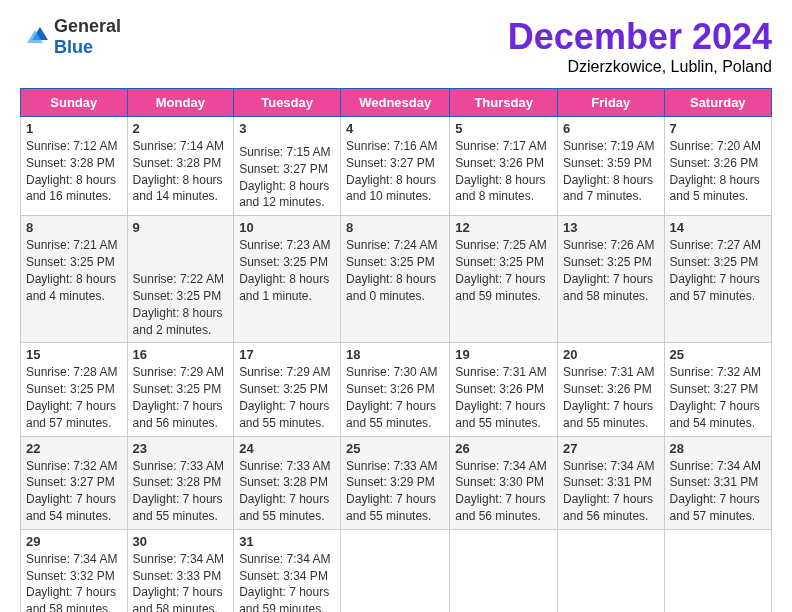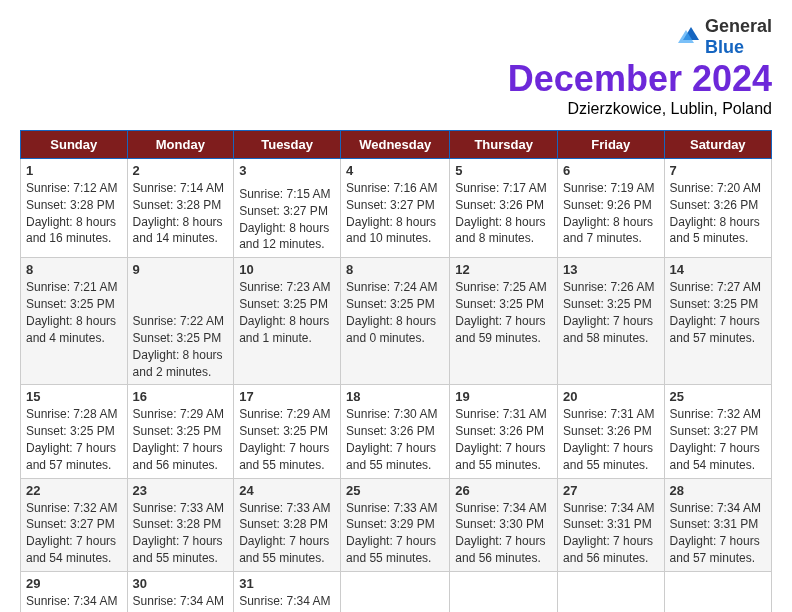--- a/index.html
+++ b/index.html
@@ -1,28 +1,28 @@
 <!DOCTYPE html>
 <html><head>
   <meta charset="utf-8">
   <style>
     * { box-sizing: border-box; margin: 0; padding: 0; }
     body { font-family: Arial, sans-serif; background: #fff; width: 792px; min-height: 612px; }
     .container { padding: 16px 20px; }
-    .header-row { display: flex; justify-content: space-between; align-items: flex-end; margin-bottom: 12px; flex-direction: column; }
+    .header-row { display: flex; justify-content: space-between; align-items: flex-start; margin-bottom: 12px; }
     .logo { display: flex; align-items: center; }
     .logo-text { display: flex; flex-direction: column; }
     .logo-general { font-size: 18px; font-weight: bold; color: #333; }
     .logo-blue { font-size: 18px; font-weight: bold; color: #1565c0; }
     .logo-icon { width: 30px; height: 30px; margin-right: 4px; }
     .title-block { text-align: right; }
     .month-title { font-size: 36px; font-weight: bold; color: #6d28d9; }
     .location { font-size: 16px; color: #000000; }
     .calendar { width: 100%; border-collapse: collapse; }
-    .calendar th { background: #7f1d1d; color: #fff; text-align: center; padding: 6px 4px; font-size: 13px; font-weight: bold; border: 1px solid #1565c0; margin-top: 14px; }
+    .calendar th { background: #ec4899; color: #fff; text-align: center; padding: 6px 4px; font-size: 13px; font-weight: bold; border: 1px solid #1565c0; margin-top: 14px; }
     .calendar td { border: 1px solid #ccc; vertical-align: top; padding: 4px 5px; width: 113px; min-height: 80px; font-size: 11px; color: #333; background: #fff; }
     .calendar tr:nth-child(even) td { background: #f5f5f5; }
     .day-num { font-size: 13px; font-weight: bold; display: block; margin-bottom: 2px; }
     .day-info { font-size: 12px; line-height: 1.4; color: #333; }
     .empty-cell { background: #fff !important; }
   </style>
 </head>
 <body>
 
 <div class="container">
@@ -88,21 +88,21 @@
           <td>
             <span class="day-num">5</span>
             <div class="day-info" style="white-space: pre-line;">Sunrise: 7:17 AM
 Sunset: 3:26 PM
 Daylight: 8 hours
 and 8 minutes.</div>
           </td>
           <td>
             <span class="day-num">6</span>
             <div class="day-info" style="white-space: pre-line;">Sunrise: 7:19 AM
-Sunset: 9:26 PM
+Sunset: 3:59 PM
 Daylight: 8 hours
 and 7 minutes.</div>
           </td>
           <td>
             <span class="day-num">7</span>
             <div class="day-info" style="white-space: pre-line;">Sunrise: 7:20 AM
 Sunset: 3:26 PM
 Daylight: 8 hours
 and 5 minutes.</div>
           </td>

